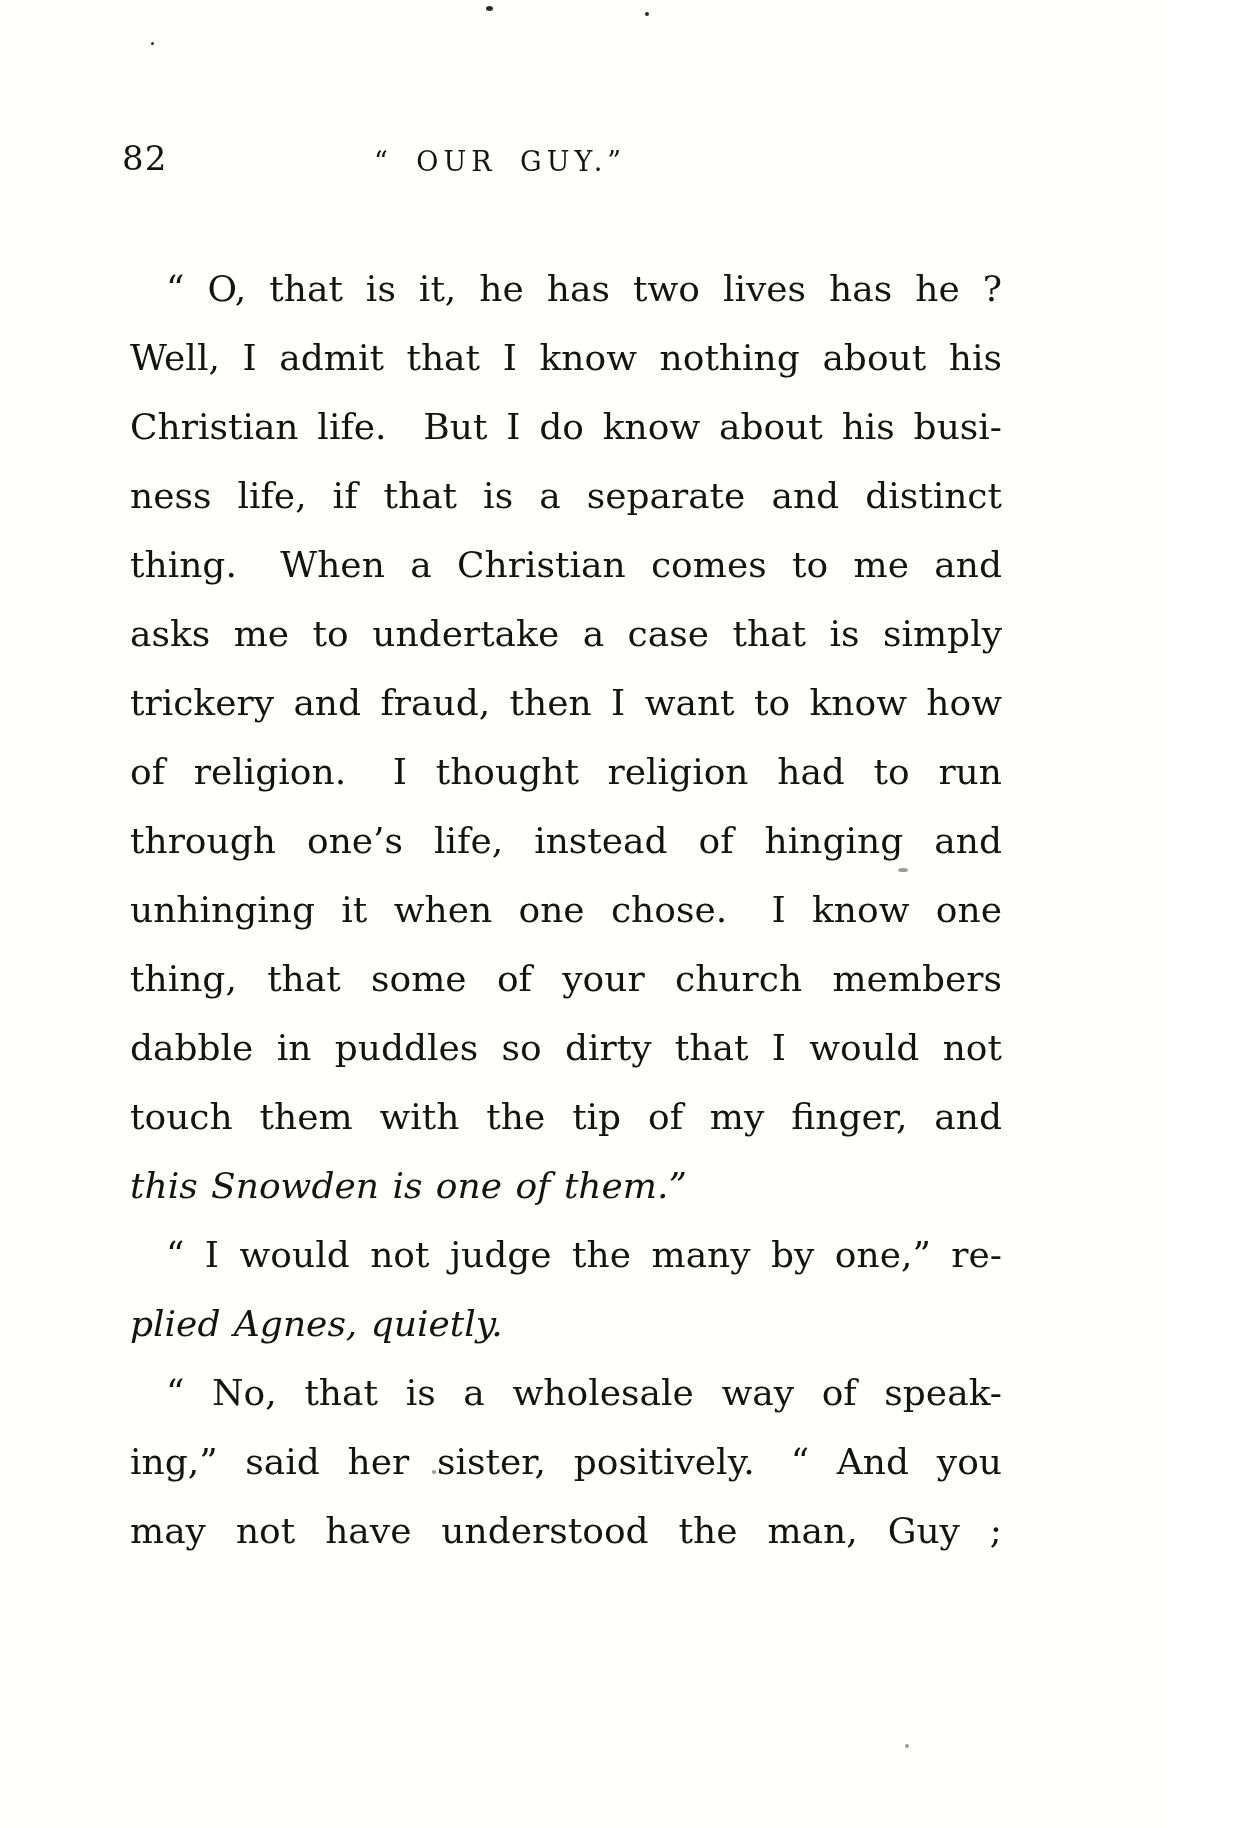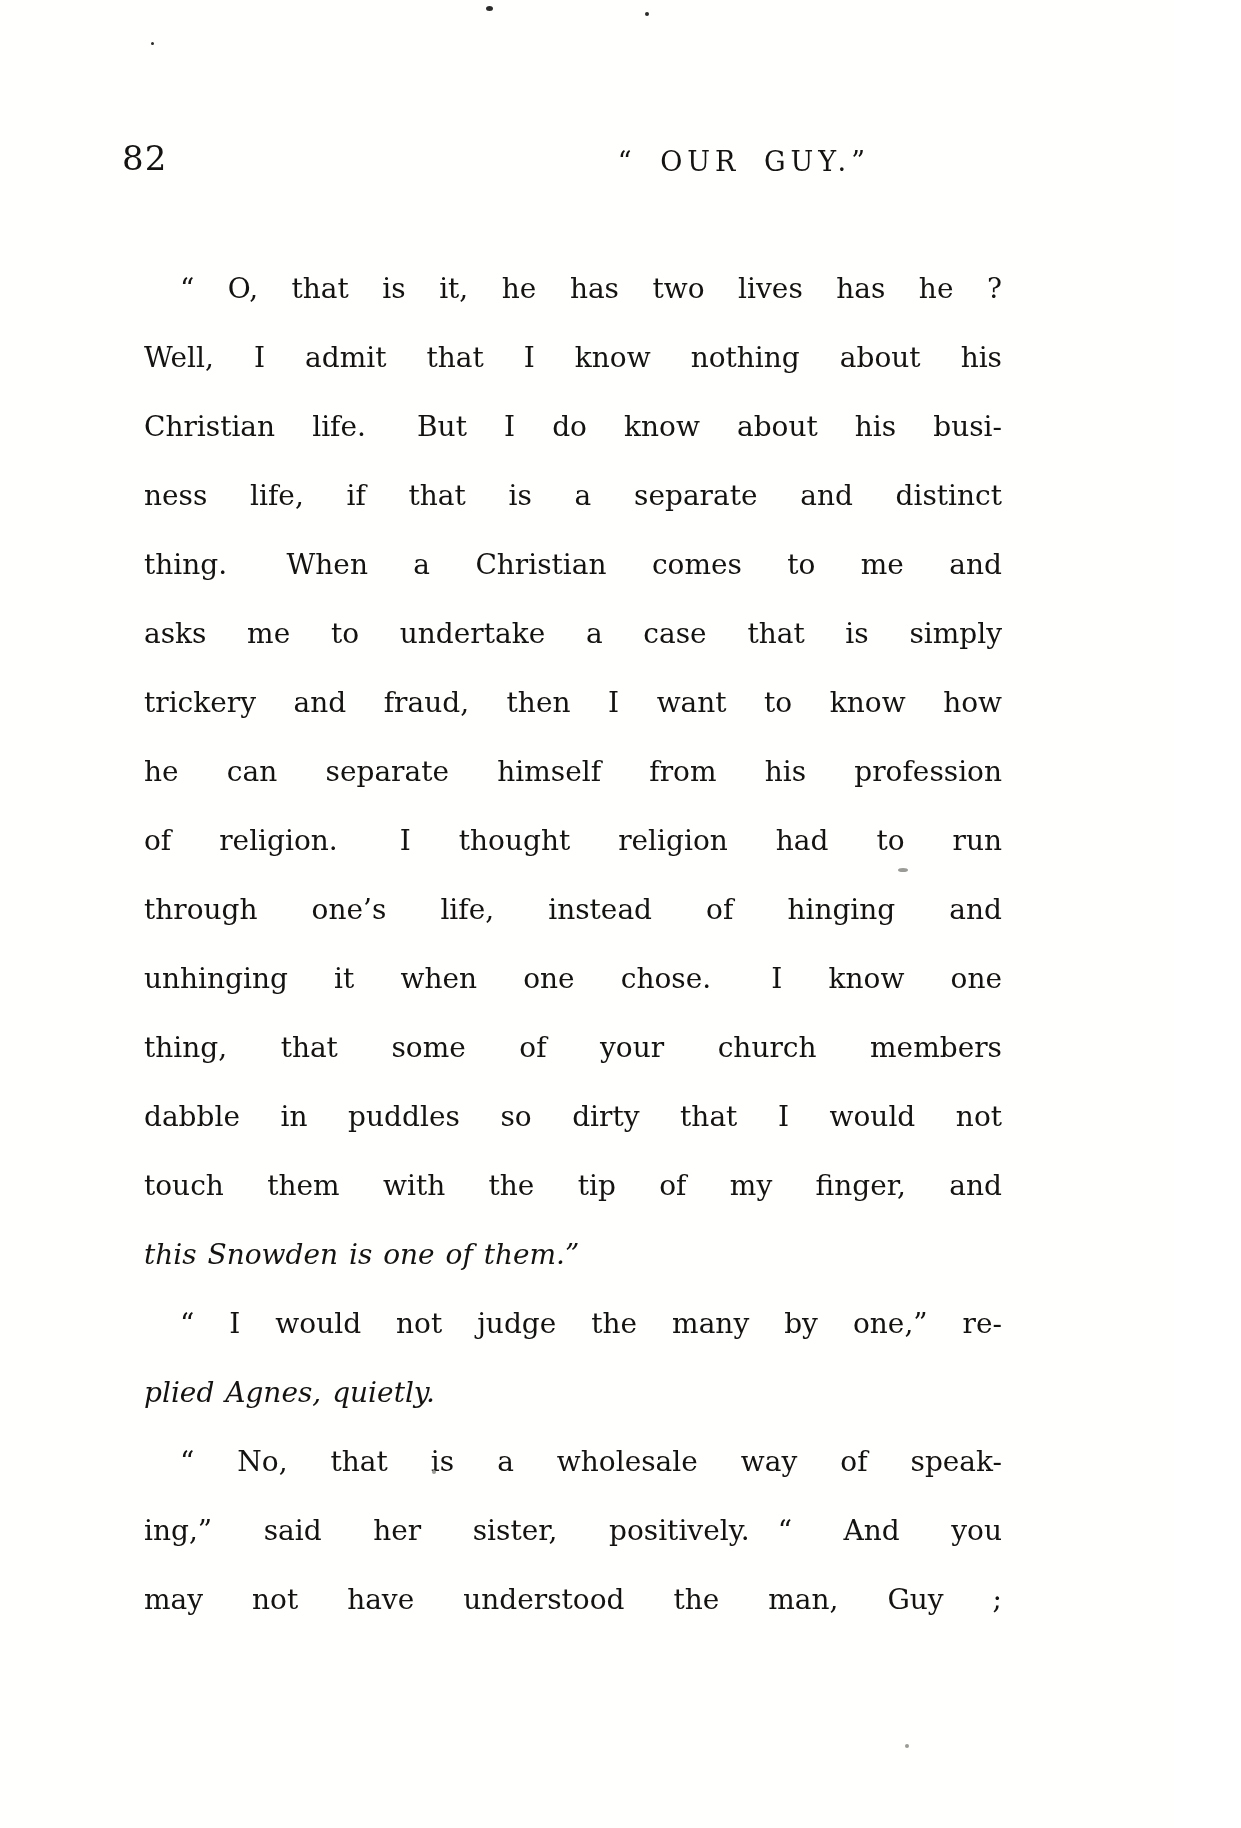--- a/index.html
+++ b/index.html
@@ -21,41 +21,40 @@
     left: 122px;
     top: 138px;
     font-size: 34px;
     letter-spacing: 1px;
   }
   .running-title {
     position: absolute;
     left: 130px;
     top: 146px;
     width: 740px;
-    text-align: right;
+    text-align: center;
     font-size: 27px;
     letter-spacing: 5px;
     word-spacing: 10px;
   }
   .page-body {
     position: absolute;
     left: 130px;
     top: 254px;
     width: 872px;
   }
   .paragraph { margin: 0; }
   .line {
     height: 69px;
     line-height: 69px;
-    font-size: 28px;
+    font-size: 36px;
     overflow: hidden;
     text-align: justify;
     word-spacing: 2px;
     white-space: normal;
-    margin-left: 14px;
   }
   .line.indent { text-indent: 36px; }
   .line.last { text-align: left; font-style: italic; }
   .stretch { display: inline-block; width: 100%; height: 0; }
   .italic { }
   .speck {
     position: absolute;
     background: #2a2a2a;
     border-radius: 50%;
   }
@@ -72,21 +71,20 @@
 
   <div class="page-body">
       <div class="paragraph">
         <div class="line indent"><span>“ O, that is it, he has two lives has he ?</span><span class="stretch"></span></div>
         <div class="line"><span>Well, I admit that I know nothing about his</span><span class="stretch"></span></div>
         <div class="line"><span class="italic">Christian</span><span> life.  But I do know about his busi-</span><span class="stretch"></span></div>
         <div class="line"><span>ness life, if that is a separate and distinct</span><span class="stretch"></span></div>
         <div class="line"><span>thing.  When a Christian comes to me and</span><span class="stretch"></span></div>
         <div class="line"><span>asks me to undertake a case that is simply</span><span class="stretch"></span></div>
         <div class="line"><span>trickery and fraud, then I want to know how</span><span class="stretch"></span></div>
-        <div class="line"><span>he can separate himself from his profession</span><span class="stretch"></span></div>
         <div class="line"><span>of religion.  I thought religion had to run</span><span class="stretch"></span></div>
         <div class="line"><span>through one’s life, instead of hinging and</span><span class="stretch"></span></div>
         <div class="line"><span>unhinging it when one chose.  I know one</span><span class="stretch"></span></div>
         <div class="line"><span>thing, that some of your church members</span><span class="stretch"></span></div>
         <div class="line"><span>dabble in puddles so dirty that I would not</span><span class="stretch"></span></div>
         <div class="line"><span>touch them with the tip of my finger, and</span><span class="stretch"></span></div>
         <div class="line last"><span>this Snowden is one of them.”</span></div>
       </div>
       <div class="paragraph">
         <div class="line indent"><span>“ I would not judge the many by one,” re-</span><span class="stretch"></span></div>

